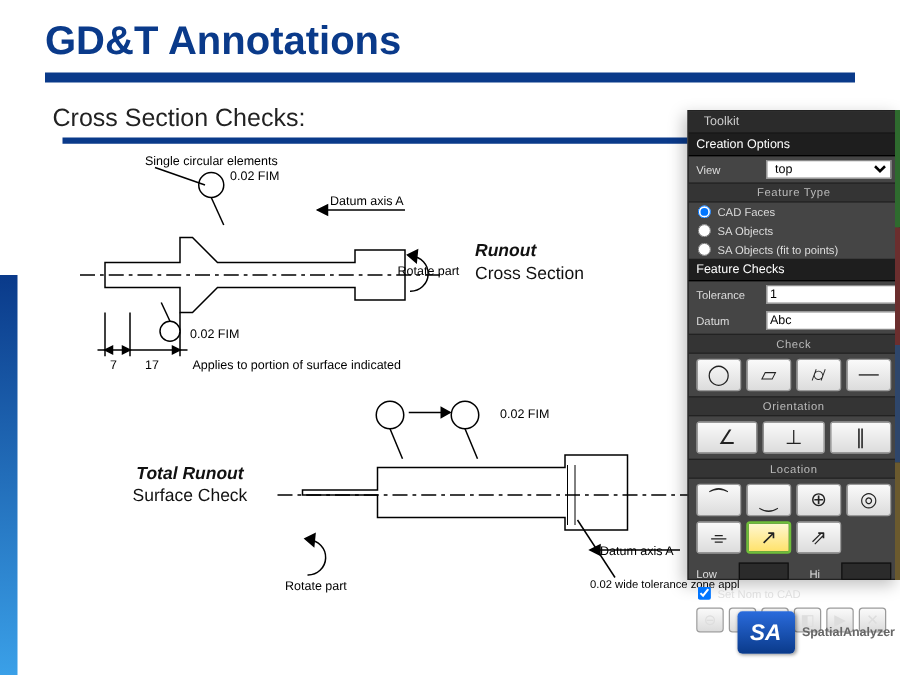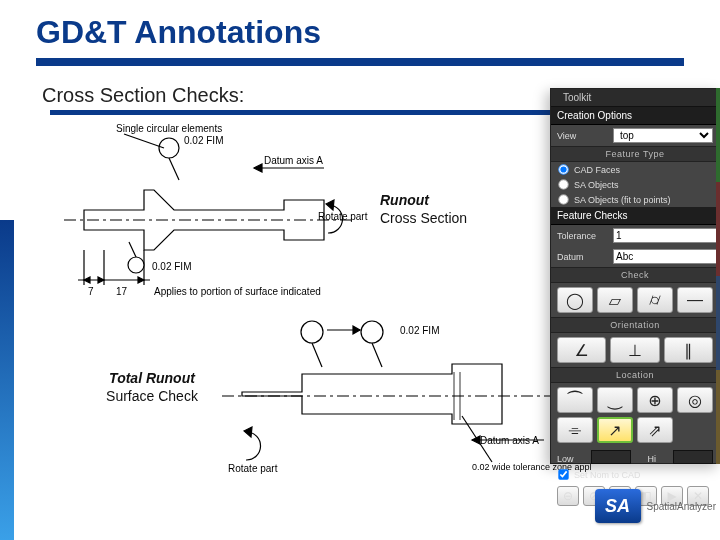--- a/index.html
+++ b/index.html
@@ -41,21 +41,21 @@
   .side-tabs div { flex:1; }
   .st1{background:#2e6b2e;} .st2{background:#6b2e2e;} .st3{background:#2e466b;} .st4{background:#6b5a2e;}
 
   
   .leftbar { position:absolute; left:0; top:220px; width:14px; height:320px; background:linear-gradient(#0a3a8a,#3aa0e8); }
 
   
   .logo { position:absolute; right:4px; bottom:10px; display:flex; align-items:center; gap:6px; }
   .logo-badge { width:46px; height:34px; background:linear-gradient(#2a6bdc,#0a3a8a); border-radius:4px; display:flex; align-items:center; justify-content:center; color:#fff; font-weight:bold; font-size:18px; font-style:italic; box-shadow:1px 1px 3px rgba(0,0,0,.4); }
   .logo-text { font-size:10px; color:#0a3a8a; font-weight:bold; }
-  .logo-text span { color:#666; font-weight:normal; }
+  .logo-text span { color:#666; font-weight:bold; }
 
   svg text { font-family: Arial, sans-serif; }
 </style>
 </head>
 <body>
 
 <div class="slide">
 
   <div class="leftbar"></div>
 

